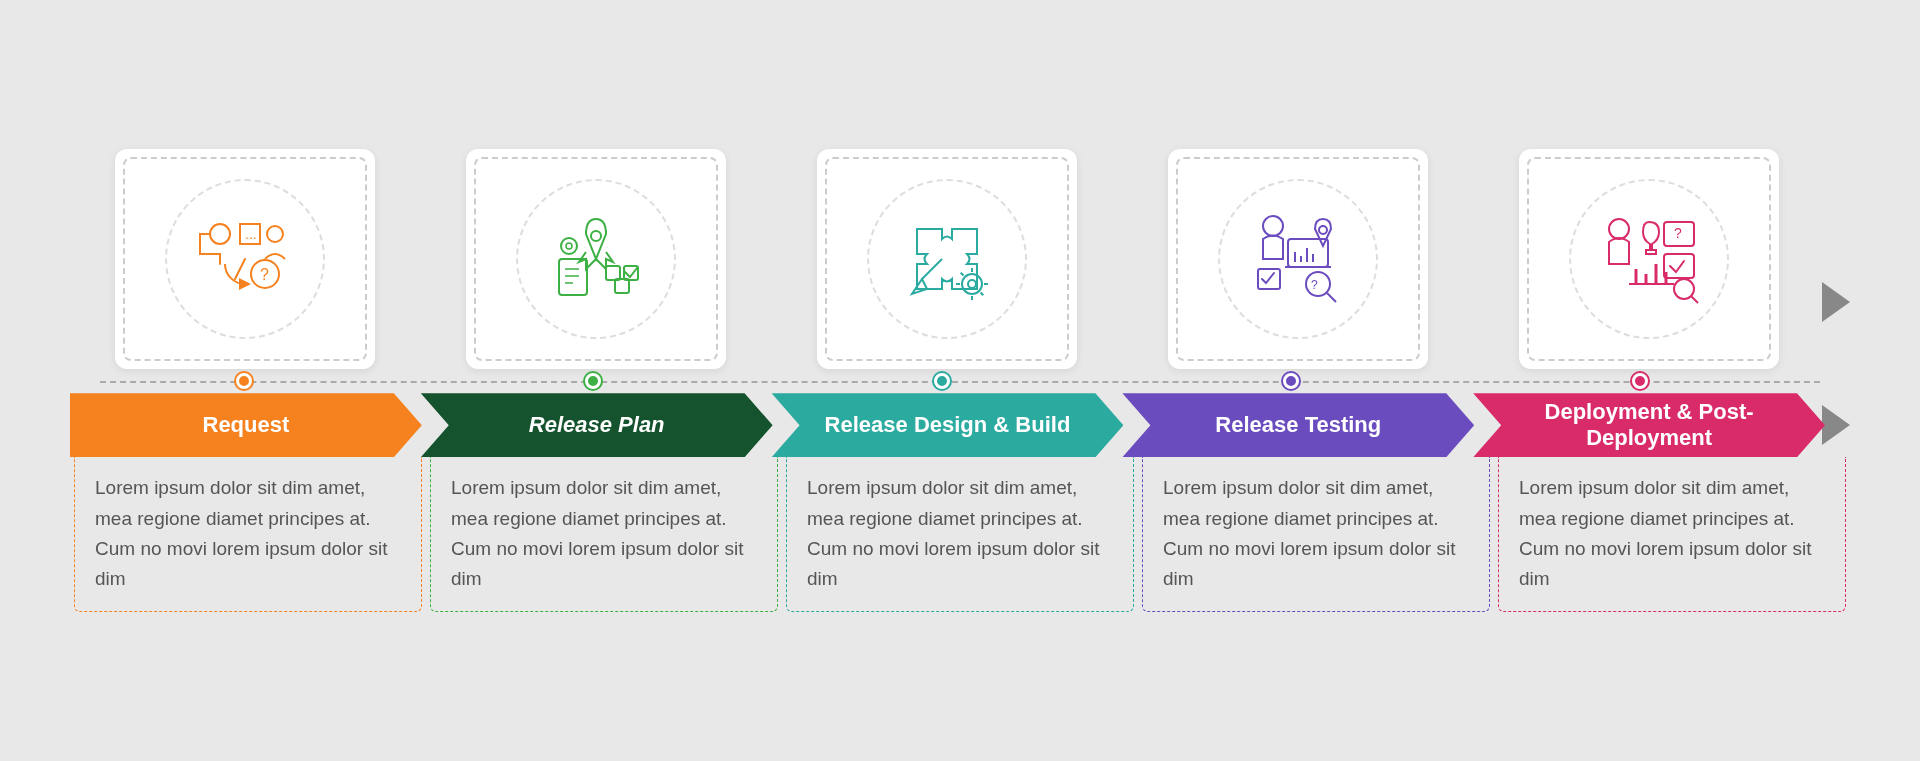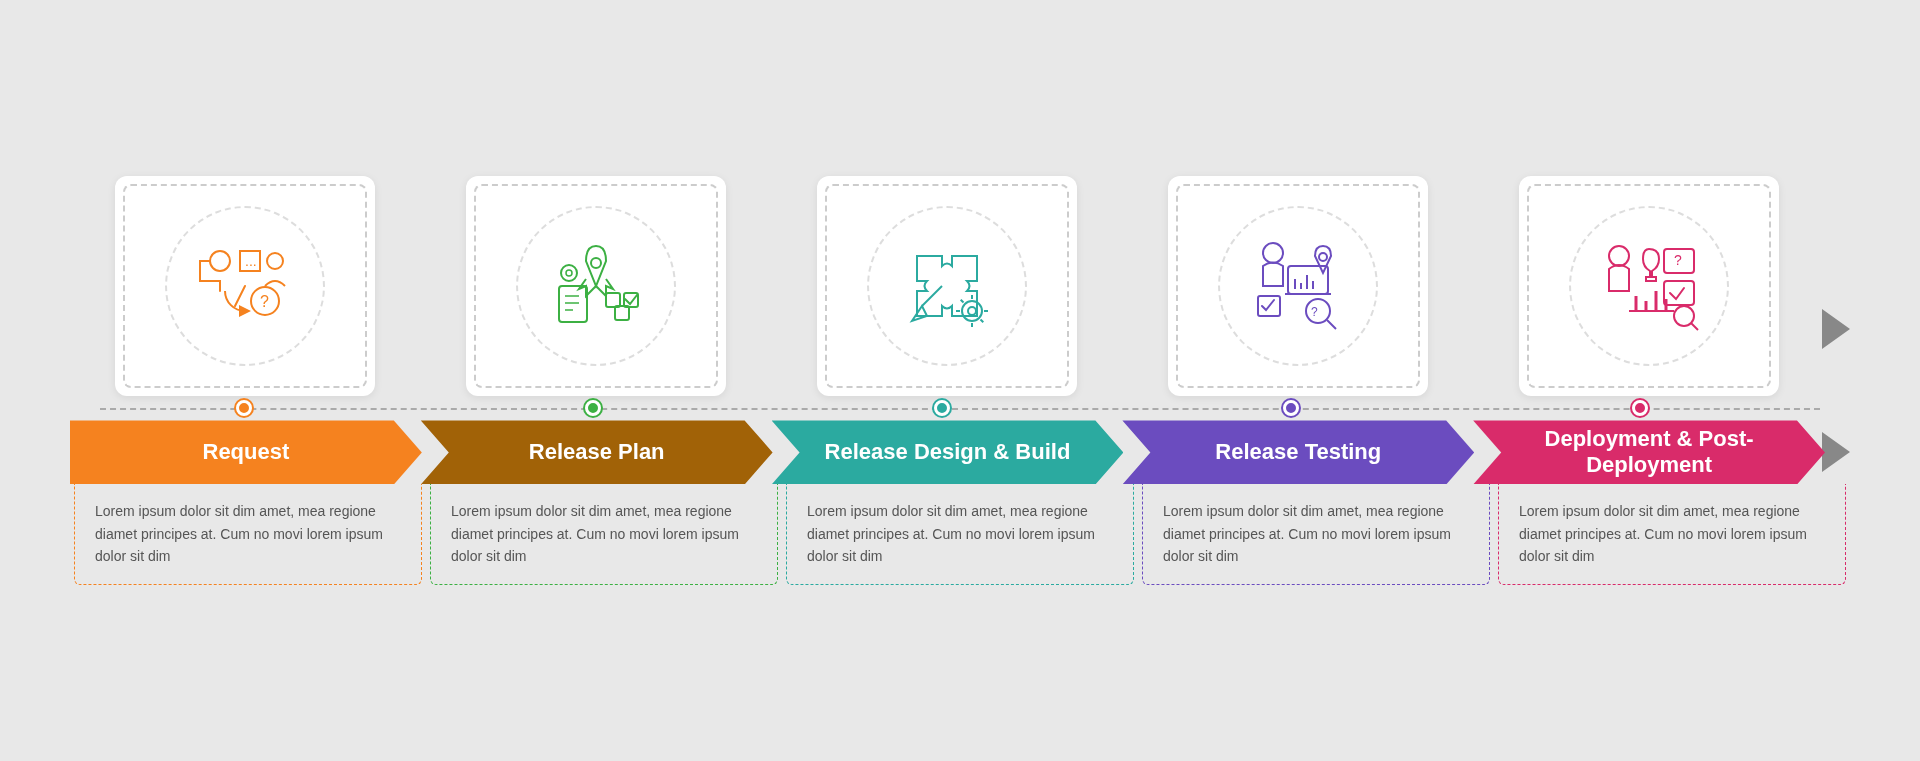--- a/index.html
+++ b/index.html
@@ -98,21 +98,21 @@
     .descriptions-section {
       display: flex;
       flex-direction: row;
       width: 100%;
       gap: 0;
       margin-top: 0;
     }
     .desc-box {
       flex: 1;
       padding: 16px 20px;
-      font-size: 14px;
+      font-size: 19px;
       color: #555;
       line-height: 1.6;
       border: 1px dashed #bbb;
       border-top: none;
       background: transparent;
       margin: 0 4px;
       border-radius: 0 0 6px 6px;
     }
     
     .end-arrow {
@@ -299,21 +299,21 @@
       <div style="width:16px;height:16px;border-radius:50%;background:#D92B6A;border:3px solid white;box-shadow:0 0 0 2px #D92B6A;"></div>
     </div>
 
     <div style="width:36px;"></div>
   </div>
 
   <div class="arrows-section">
     <div class="arrow-banner" style="background:#F5821F;">
       <span>Request</span>
     </div>
-    <div class="arrow-banner" style="background:#a16207;">
+    <div class="arrow-banner" style="background:#14532d;font-style:italic;">
       <span>Release Plan</span>
     </div>
     <div class="arrow-banner" style="background:#2BAAA0;">
       <span>Release Design &amp; Build</span>
     </div>
     <div class="arrow-banner" style="background:#6B4CBF;">
       <span>Release Testing</span>
     </div>
     <div class="arrow-banner" style="background:#D92B6A;justify-content:flex-end;">
       <span>Deployment &amp; Post-Deployment</span>

